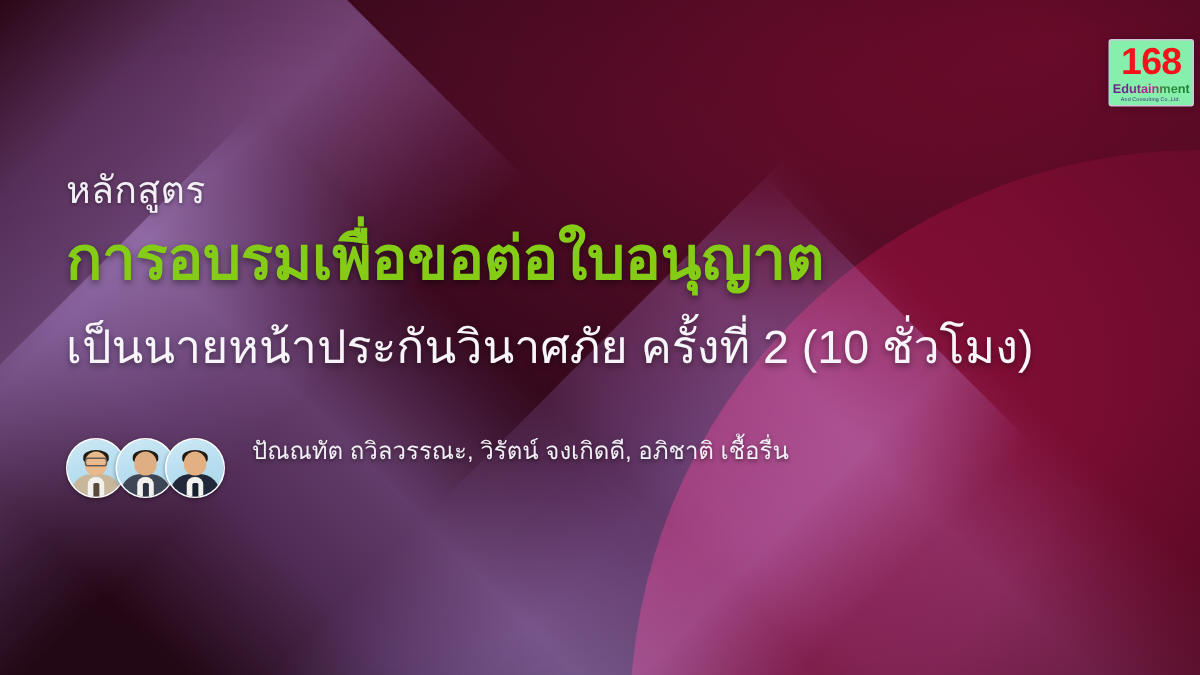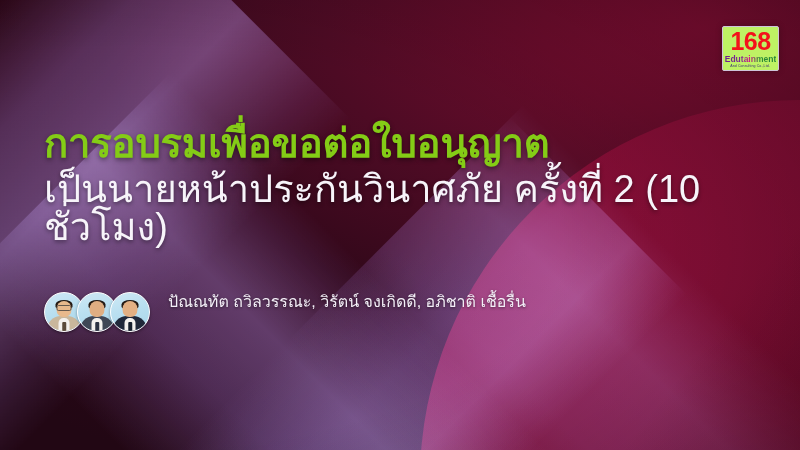--- a/index.html
+++ b/index.html
@@ -73,23 +73,23 @@
   }
   .vignette{
     position:absolute;inset:0;
     background:radial-gradient(130% 110% at 18% 55%, rgba(0,0,0,0) 40%, rgba(0,0,0,.35) 100%);
     pointer-events:none;
   }
 
   
   .logo{
     position:absolute;
-    right:21px;top:26px;
+    right:4px;top:26px;
     width:57px;height:45px;
-    background:#bef264;
+    background:#86efac;
     border:1px solid #cfc4da;
     border-radius:2px;
     display:flex;flex-direction:column;
     align-items:center;justify-content:flex-start;
     padding-top:1px;
     box-sizing:border-box;
     box-shadow:0 0 6px rgba(0,0,0,.25);
   }
   .logo-168{
     font-family:"Liberation Sans",sans-serif;
@@ -137,22 +137,22 @@
   .title{
     margin-top:8px;
     font-size:40px;
     line-height:46px;
     font-weight:700;
     color:#84cc16;
     letter-spacing:-0.2px;
     text-shadow:0 2px 5px rgba(0,0,0,.45);
   }
   .subtitle{
-    margin-top:4px;
-    font-size:38px;
+    margin-top:17px;
+    font-size:31px;
     line-height:38px;
     font-weight:400;
     color:#f7f4fa;
     letter-spacing:0px;
     text-shadow:0 2px 4px rgba(0,0,0,.42);
   }
 
   
   .speakers{
     position:absolute;
@@ -249,20 +249,21 @@
   <div class="wedge-dark"></div>
   <div class="vignette"></div>
 
   <div class="logo">
     <div class="logo-168">168</div>
     <div class="logo-edu">Edutainment</div>
     <div class="logo-sub">And Consulting Co.,Ltd.</div>
   </div>
 
   <div class="content">
+    <div class="eyebrow">หลักสูตร</div>
     <div class="title">การอบรมเพื่อขอต่อใบอนุญาต</div>
     <div class="subtitle">เป็นนายหน้าประกันวินาศภัย ครั้งที่ 2 (10 ชั่วโมง)</div>
   </div>
 
   <div class="speakers">
     <div class="avatars">
       <div class="avatar a1">
         <div class="av-body"></div>
         <div class="av-shirt"></div>
         <div class="av-tie"></div>

